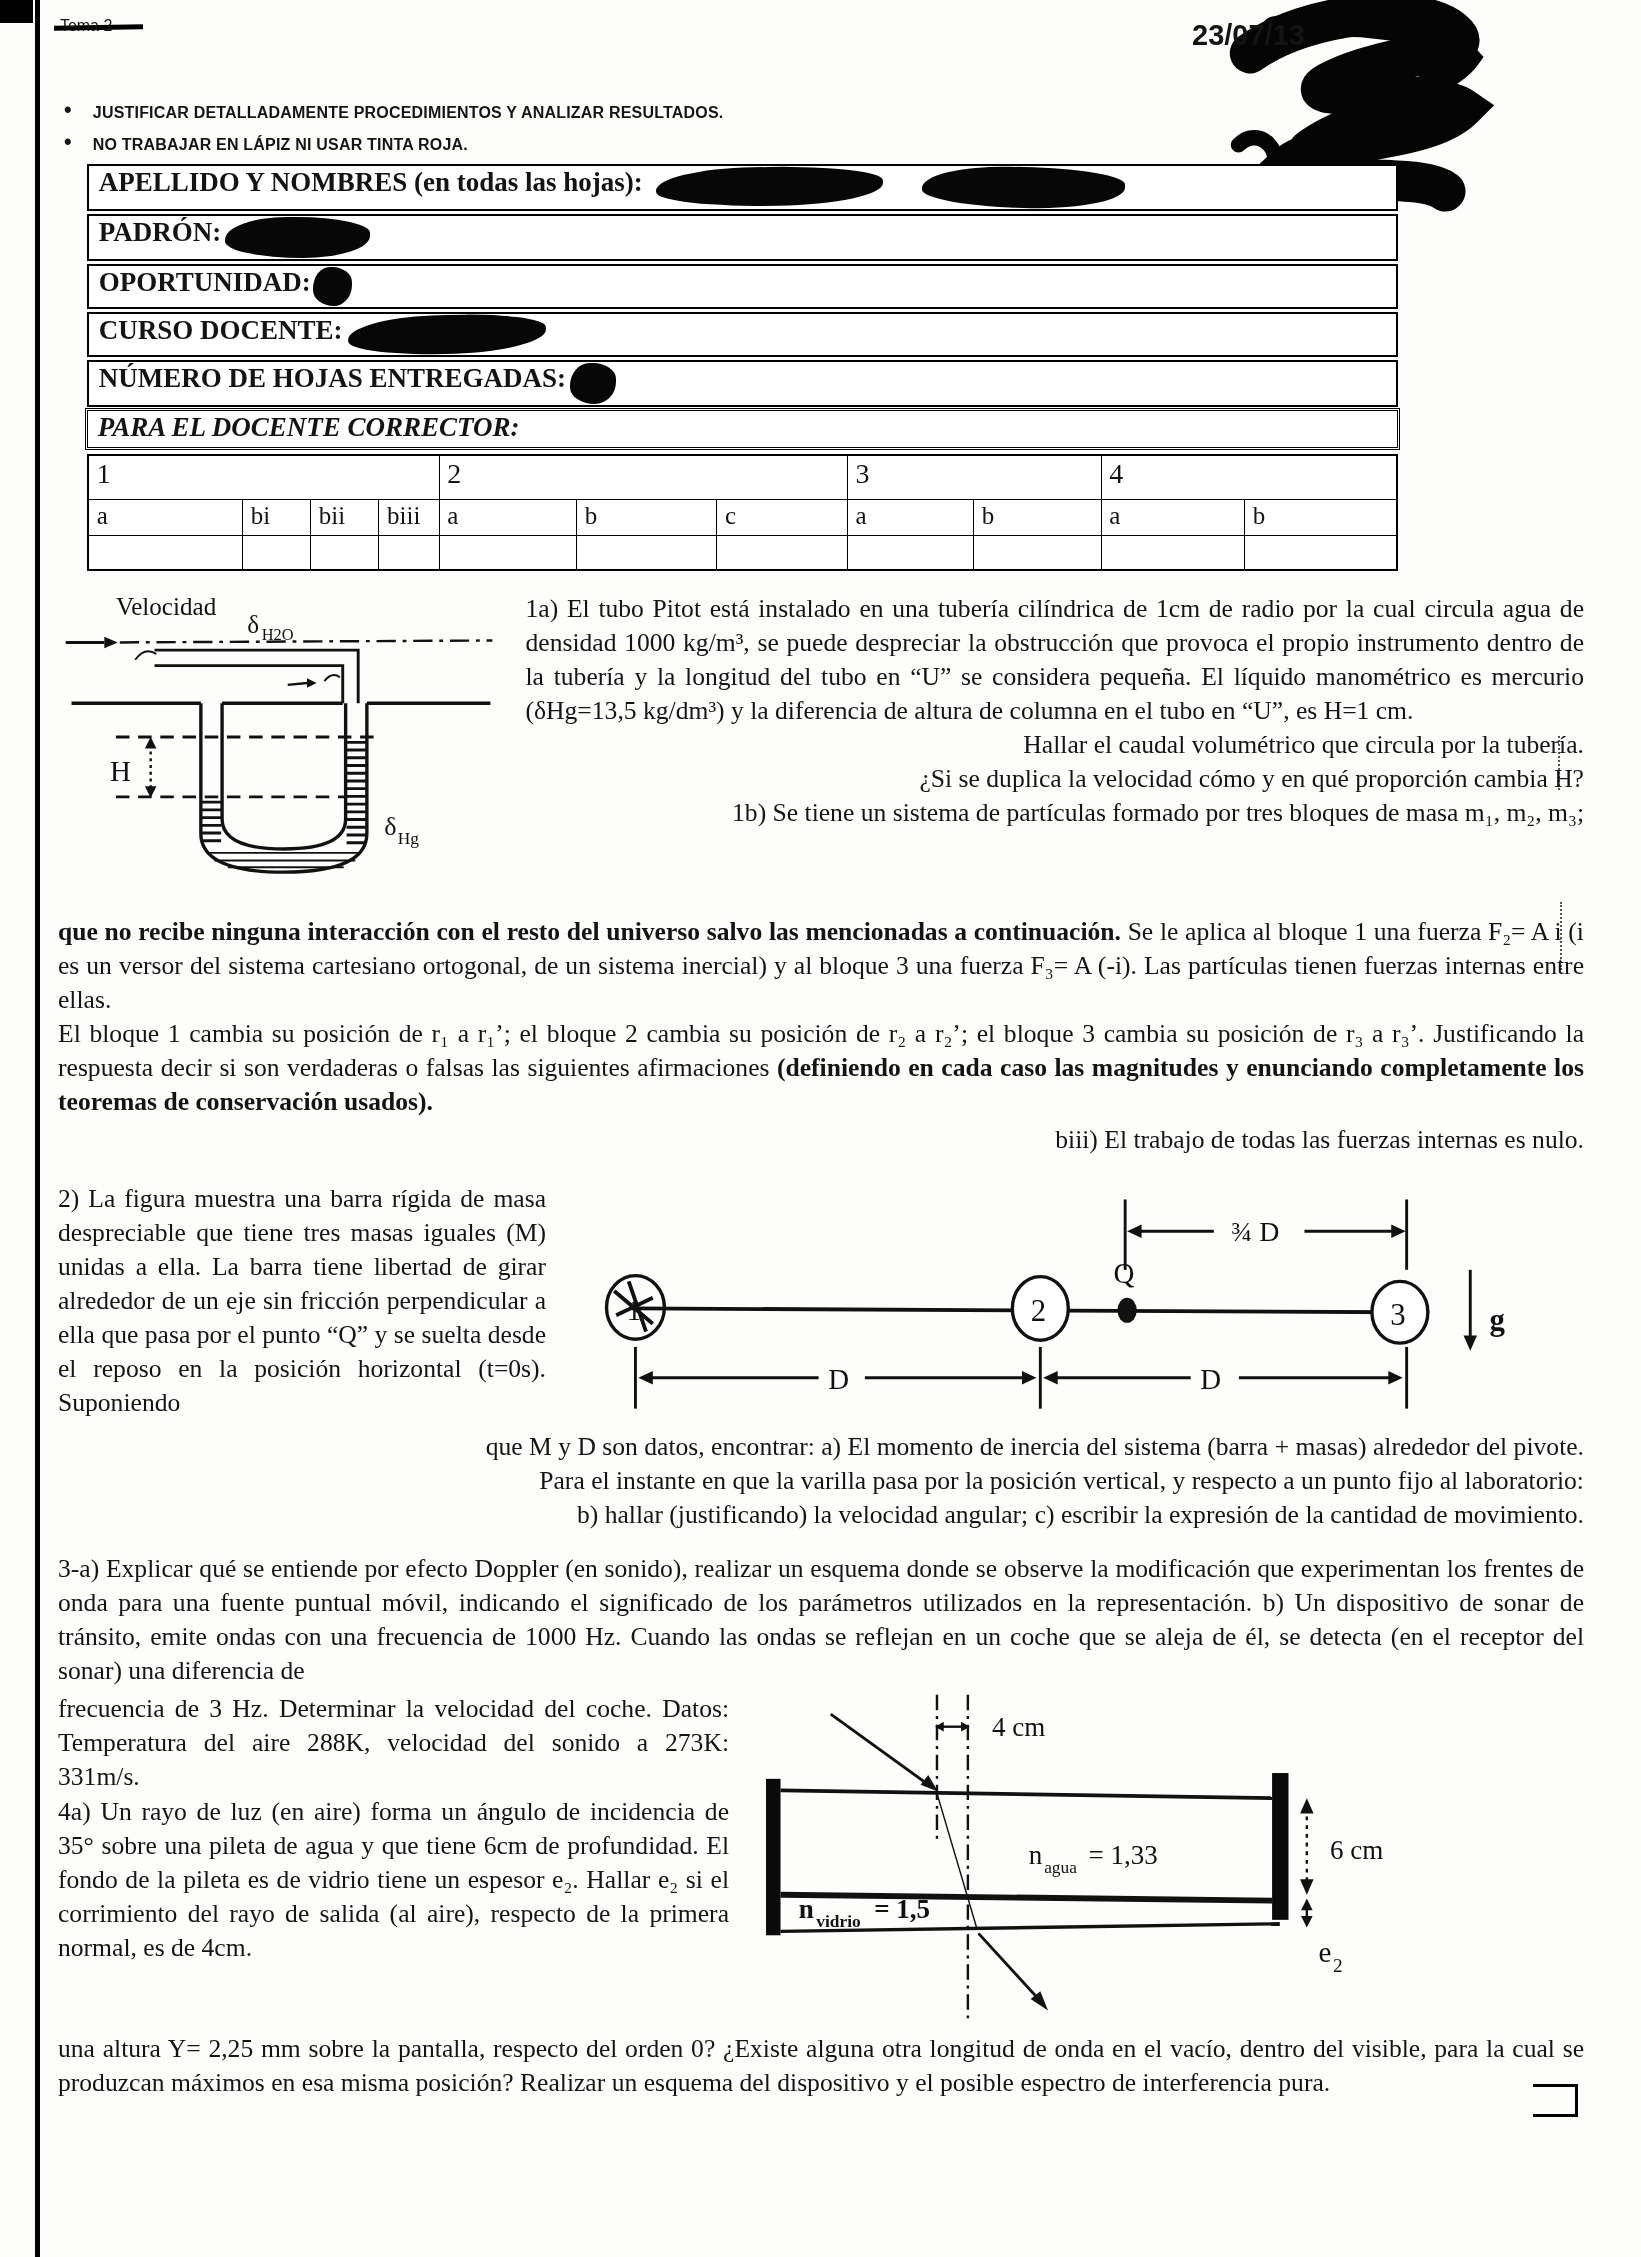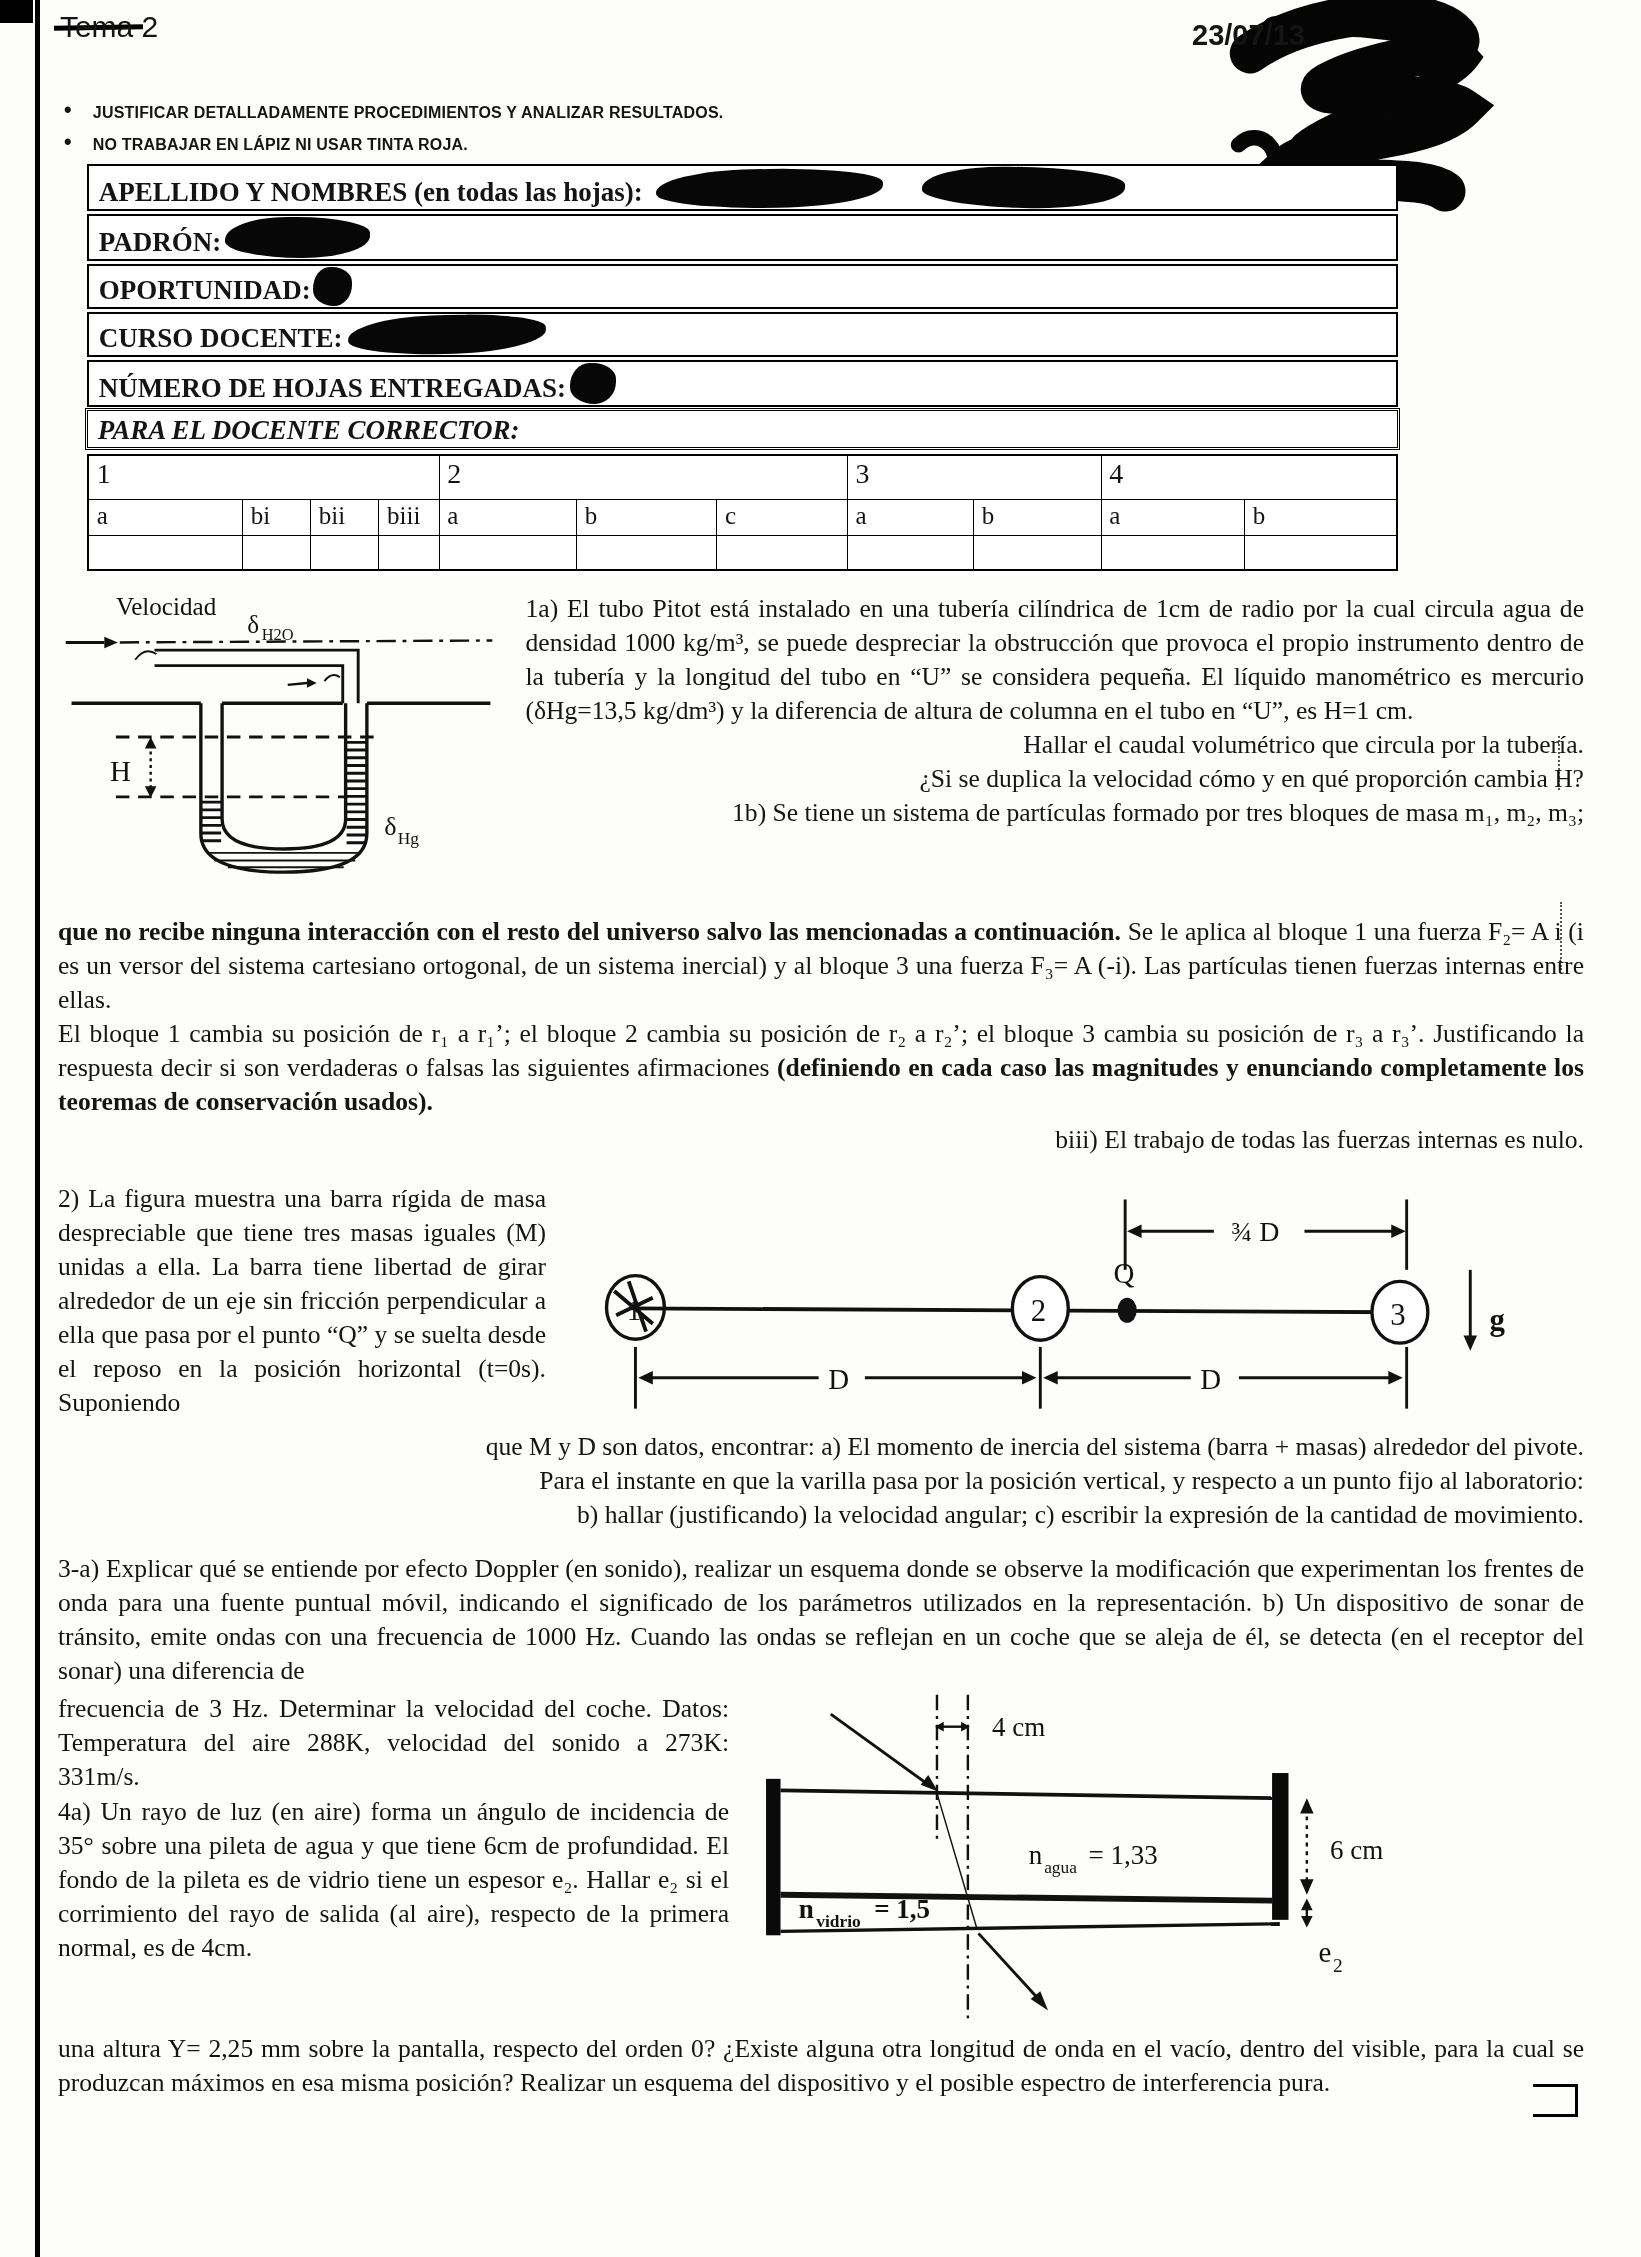--- a/index.html
+++ b/index.html
@@ -6,36 +6,36 @@
   .page{position:relative;width:1641px;height:2257px;background:#fdfdfc;margin:0 auto;
         font-family:"Liberation Serif","DejaVu Serif",serif;color:#141414;overflow:hidden;}
   .left-rule{position:absolute;left:35px;top:0;width:4.8px;height:2257px;background:#000;}
   .corner-mark{position:absolute;left:0;top:0;width:33px;height:23px;background:#000;}
   .tema-strike{position:absolute;left:54px;top:25px;width:89px;height:4.8px;background:#000;transform:rotate(-1deg);}
   .edge-dots{position:absolute;width:0;border-left:2.9px dotted #555;}
   .content{position:absolute;left:58px;top:9.7px;width:1526px;}
 
   
   .hdr{position:relative;height:83px;}
-  .tema{position:absolute;left:1.9px;top:0;font-size:30px;font-family:"Liberation Sans","DejaVu Sans",sans-serif;}
+  .tema{position:absolute;left:1.9px;top:7px;font-size:16px;font-family:"Liberation Sans","DejaVu Sans",sans-serif;}
   .title-block{position:absolute;left:0;top:0;width:1038px;text-align:center;}
   .title{font-size:30px;font-weight:bold;font-family:"Liberation Sans","DejaVu Sans",sans-serif;letter-spacing:1px;}
   .subtitle{font-size:28px;font-weight:bold;font-family:"Liberation Sans","DejaVu Sans",sans-serif;margin-top:3.9px;}
   .date{position:absolute;left:1134px;top:9.7px;font-size:29px;font-weight:bold;font-family:"Liberation Sans","DejaVu Sans",sans-serif;}
   .scribble{position:absolute;left:1221px;top:0px;}
 
   
   .instr{margin:3.9px 0 0 5.8px;font-family:"Liberation Sans","DejaVu Sans",sans-serif;}
   .instr-line{display:flex;align-items:baseline;margin-bottom:5.8px;}
   .bullet{width:29px;font-size:23px;}
   .instr-text{font-size:16px;font-weight:bold;letter-spacing:0.2px;}
 
   
   .form{width:1311px;margin:7.7px 0 0 29px;}
-  .form-row{border:2.9px solid #000;min-height:34px;display:flex;align-items:flex-end;
+  .form-row{border:2.9px solid #000;min-height:34px;display:flex;align-items:flex-start;
             padding:1px 9.7px;margin-bottom:2.9px;background:#fff;}
   .form-label{font-size:27px;font-weight:bold;white-space:nowrap;}
   .blob{background:#070707;border-radius:46% 54% 50% 58%/60% 42% 58% 44%;display:inline-block;}
   .b-name1{width:227px;height:39px;margin-left:13.5px;transform:rotate(-1deg);}
   .b-name2{width:203px;height:41px;margin-left:39px;transform:rotate(1deg);}
   .b-padron{width:145px;height:41px;margin-left:3.9px;}
   .b-oport{width:39px;height:39px;margin-left:1.9px;}
   .b-curso{width:198px;height:39px;margin-left:5.8px;transform:rotate(-2deg);}
   .b-hojas{width:46px;height:41px;margin-left:3.9px;}
   .corrector{border:1.9px solid #000;outline:1.9px solid #000;outline-offset:1.9px;margin-bottom:6.8px;}

